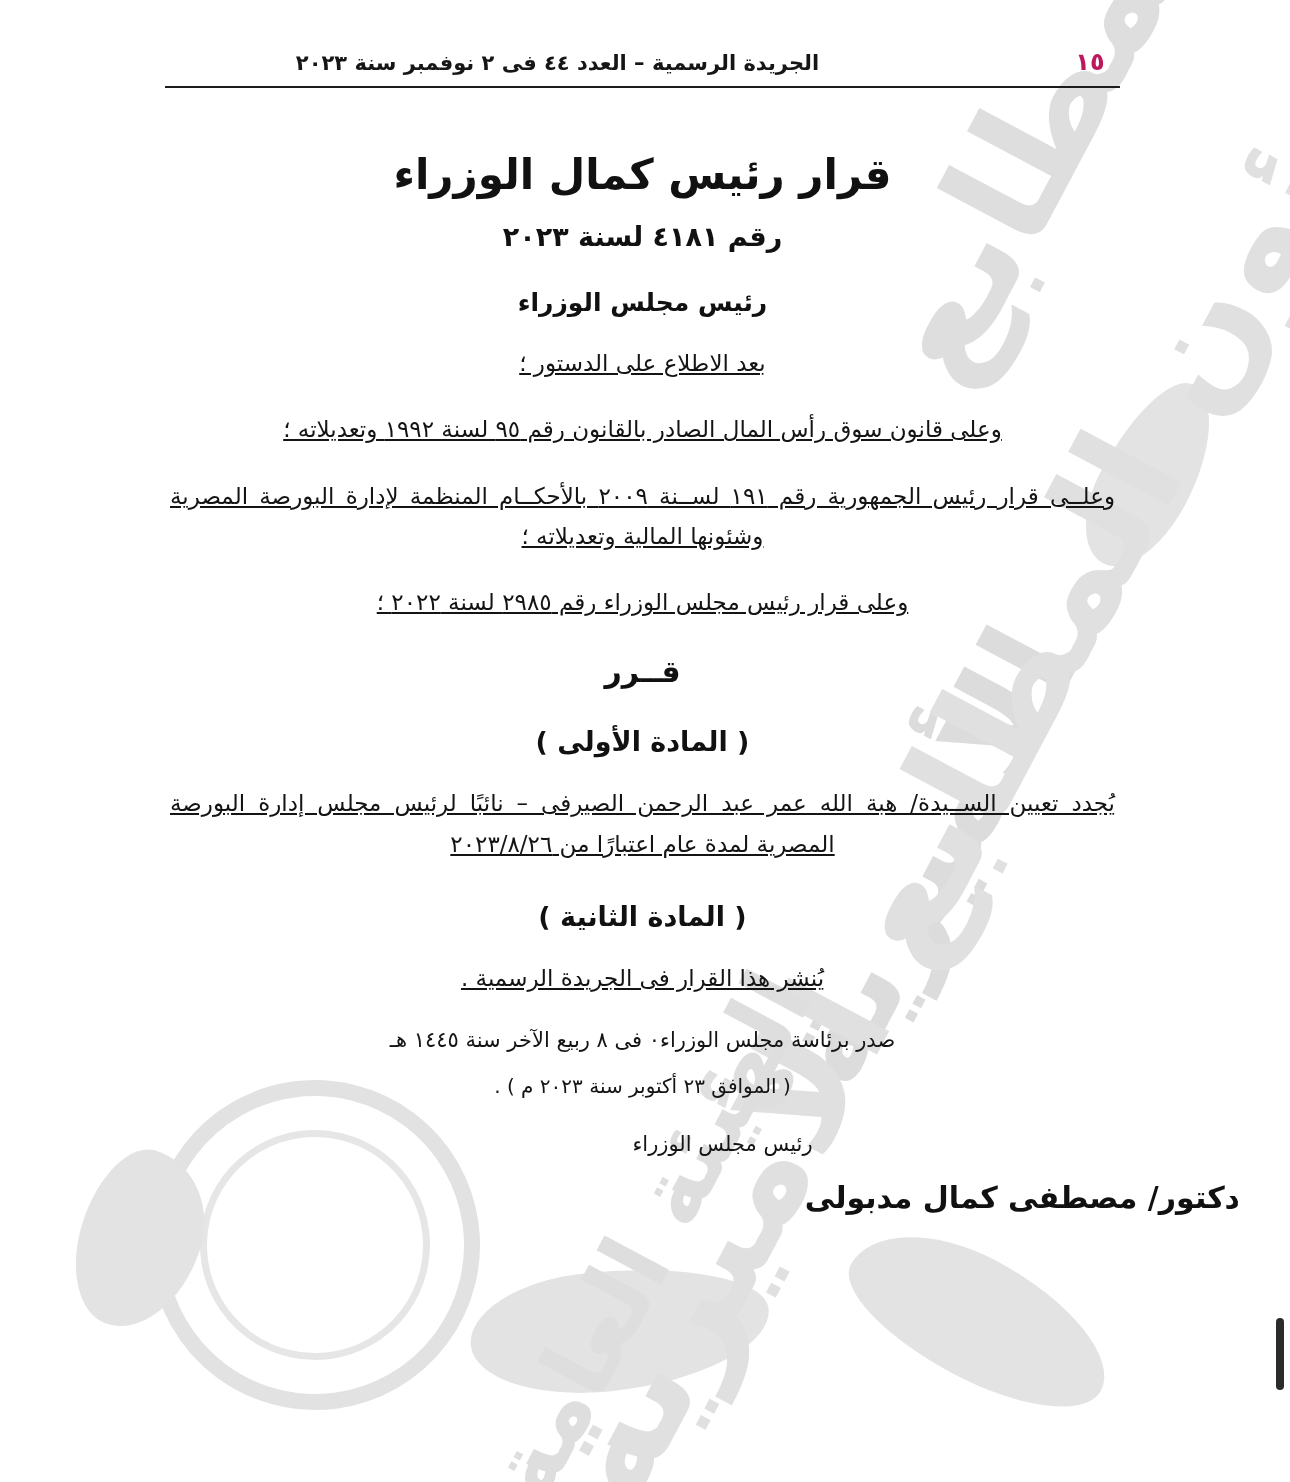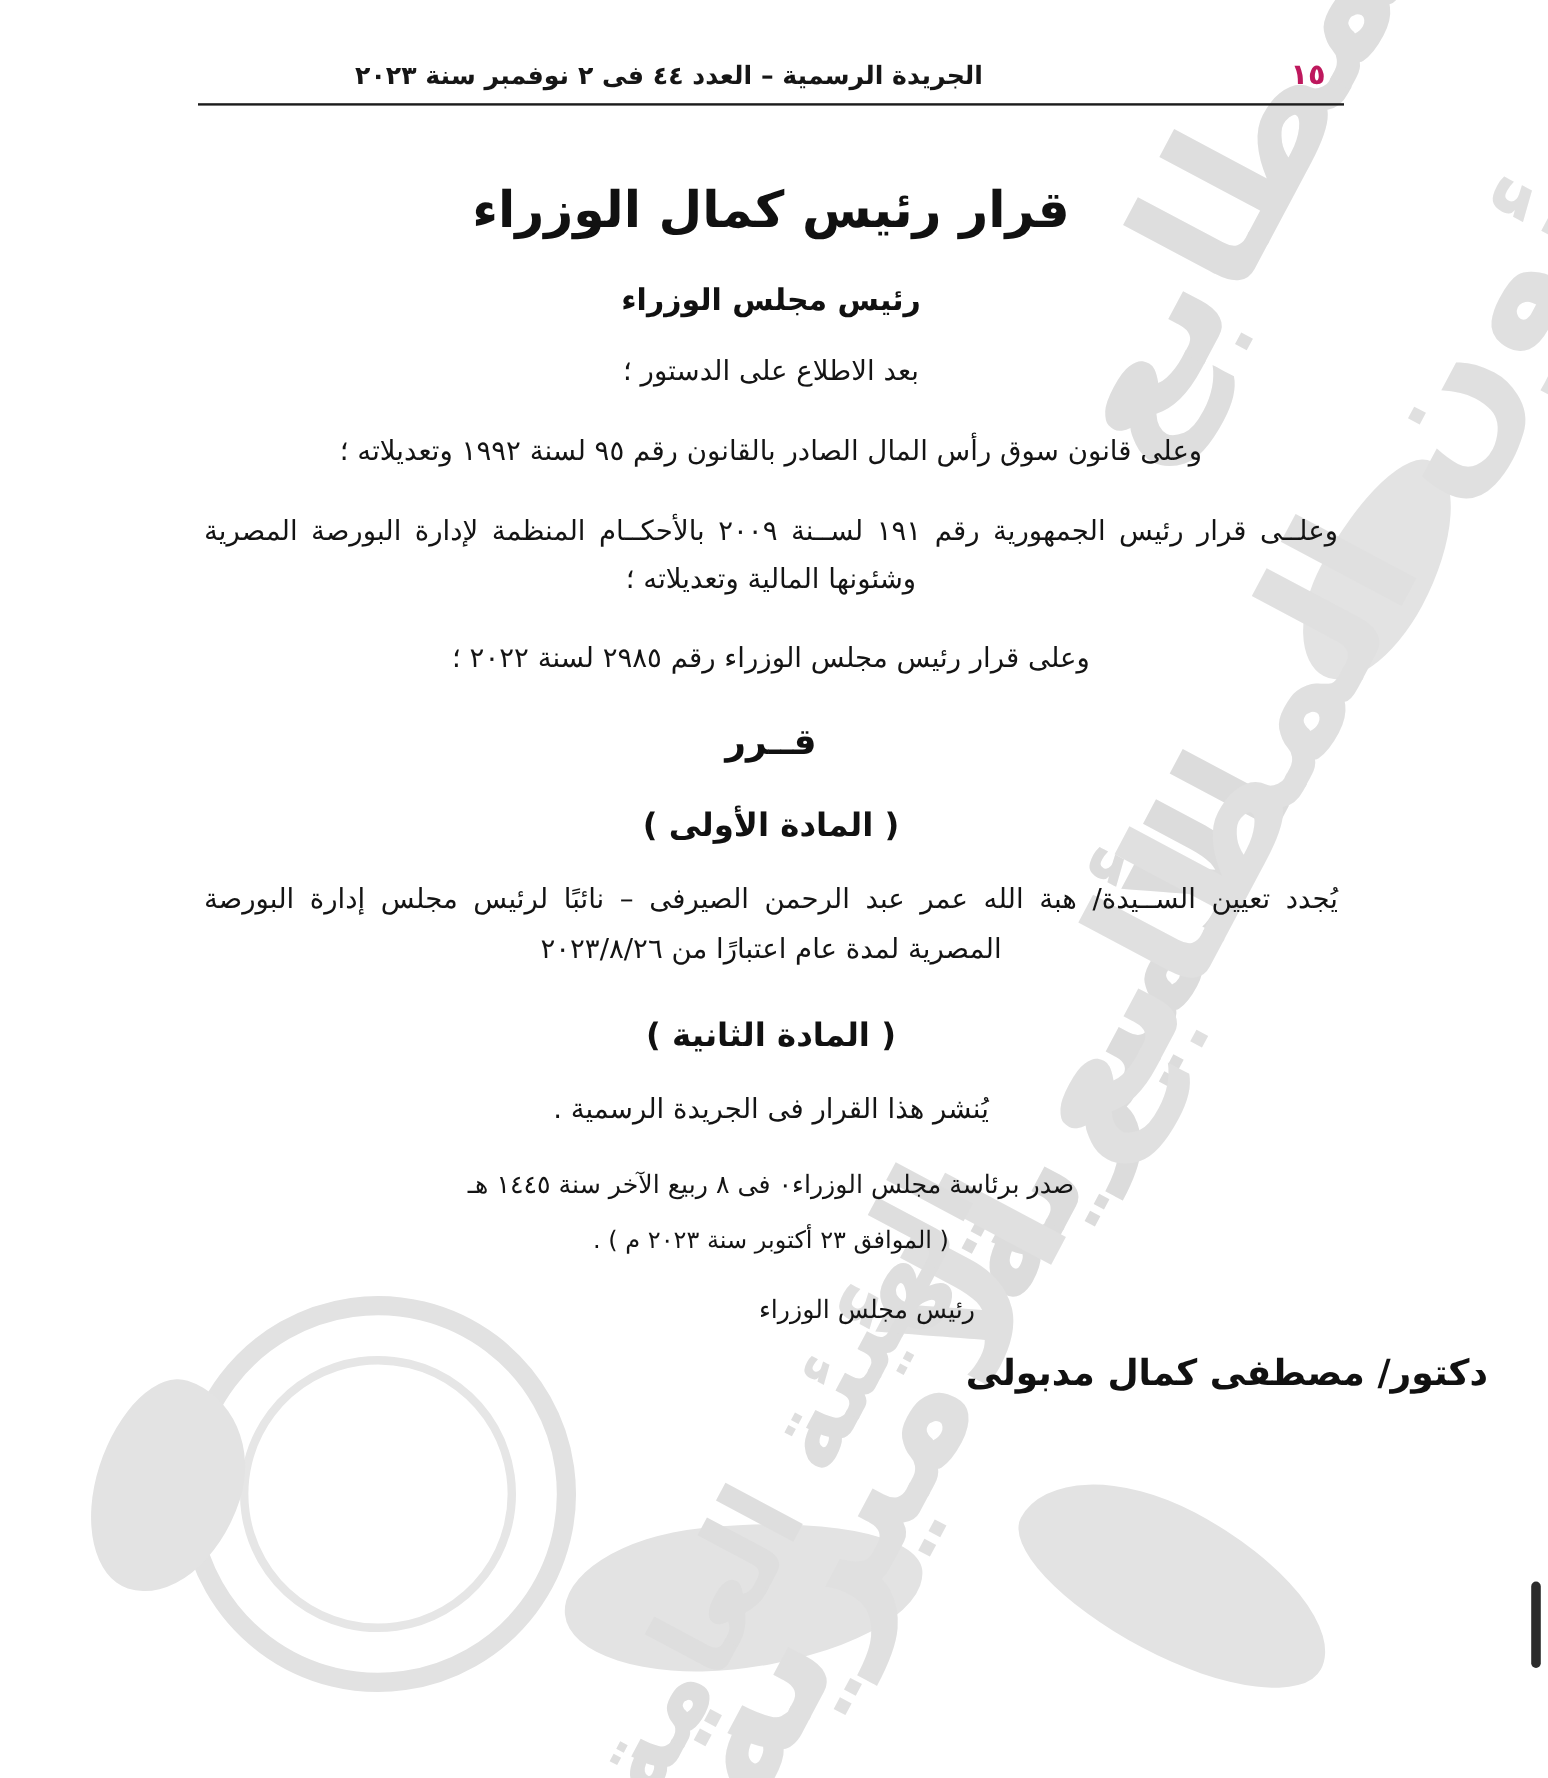--- a/index.html
+++ b/index.html
@@ -150,20 +150,21 @@
     font-weight: 700;
     margin-top: 36px;
     color: #111;
   }
 
   .para {
     font-size: 23px;
     line-height: 1.75;
     margin-top: 26px;
     color: #141414;
+    text-decoration: underline;
   }
   .para.center   { text-align: center; }
   .para.justify  { text-align: justify; text-align-last: center; }
 
   .decided {
     text-align: center;
     font-size: 30px;
     font-weight: 700;
     margin-top: 32px;
     color: #111;
@@ -236,20 +237,21 @@
     <div class="rh-line">
       <div class="rh-page">١٥</div>
       <div class="rh-center">الجريدة الرسمية – العدد ٤٤ فى ٢ نوفمبر سنة ٢٠٢٣</div>
     </div>
     <hr class="rule">
   </div>
 
   <div class="doc-body">
 
     <div class="title-main">قرار رئيس كمال الوزراء</div>
+    <div class="title-sub">رقم ٤١٨١ لسنة ٢٠٢٣</div>
     <div class="authority">رئيس مجلس الوزراء</div>
 
     <p class="para center">بعد الاطلاع على الدستور ؛</p>
     <p class="para center">وعلى قانون سوق رأس المال الصادر بالقانون رقم ٩٥ لسنة ١٩٩٢ وتعديلاته ؛</p>
     <p class="para justify">وعلــى قرار رئيس الجمهورية رقم ١٩١ لســنة ٢٠٠٩ بالأحكــام المنظمة لإدارة البورصة المصرية وشئونها المالية وتعديلاته ؛</p>
     <p class="para center">وعلى قرار رئيس مجلس الوزراء رقم ٢٩٨٥ لسنة ٢٠٢٢ ؛</p>
 
     <div class="decided">قــرر</div>
 
     <div class="article-head">( المادة الأولى )</div>

